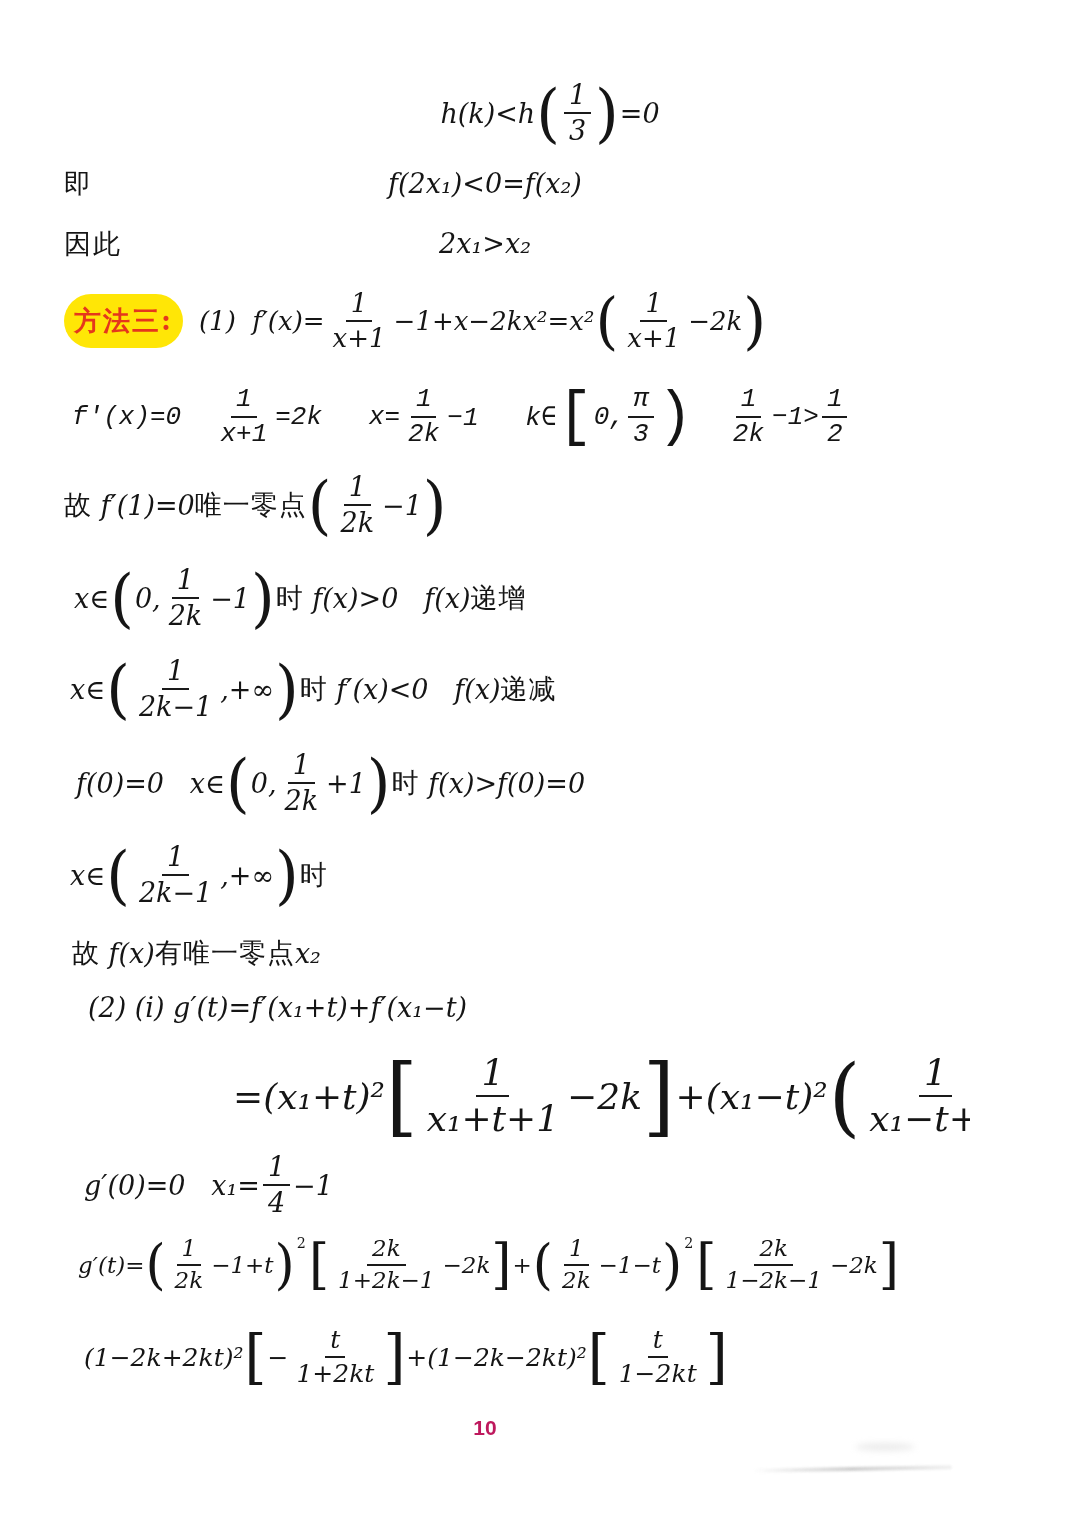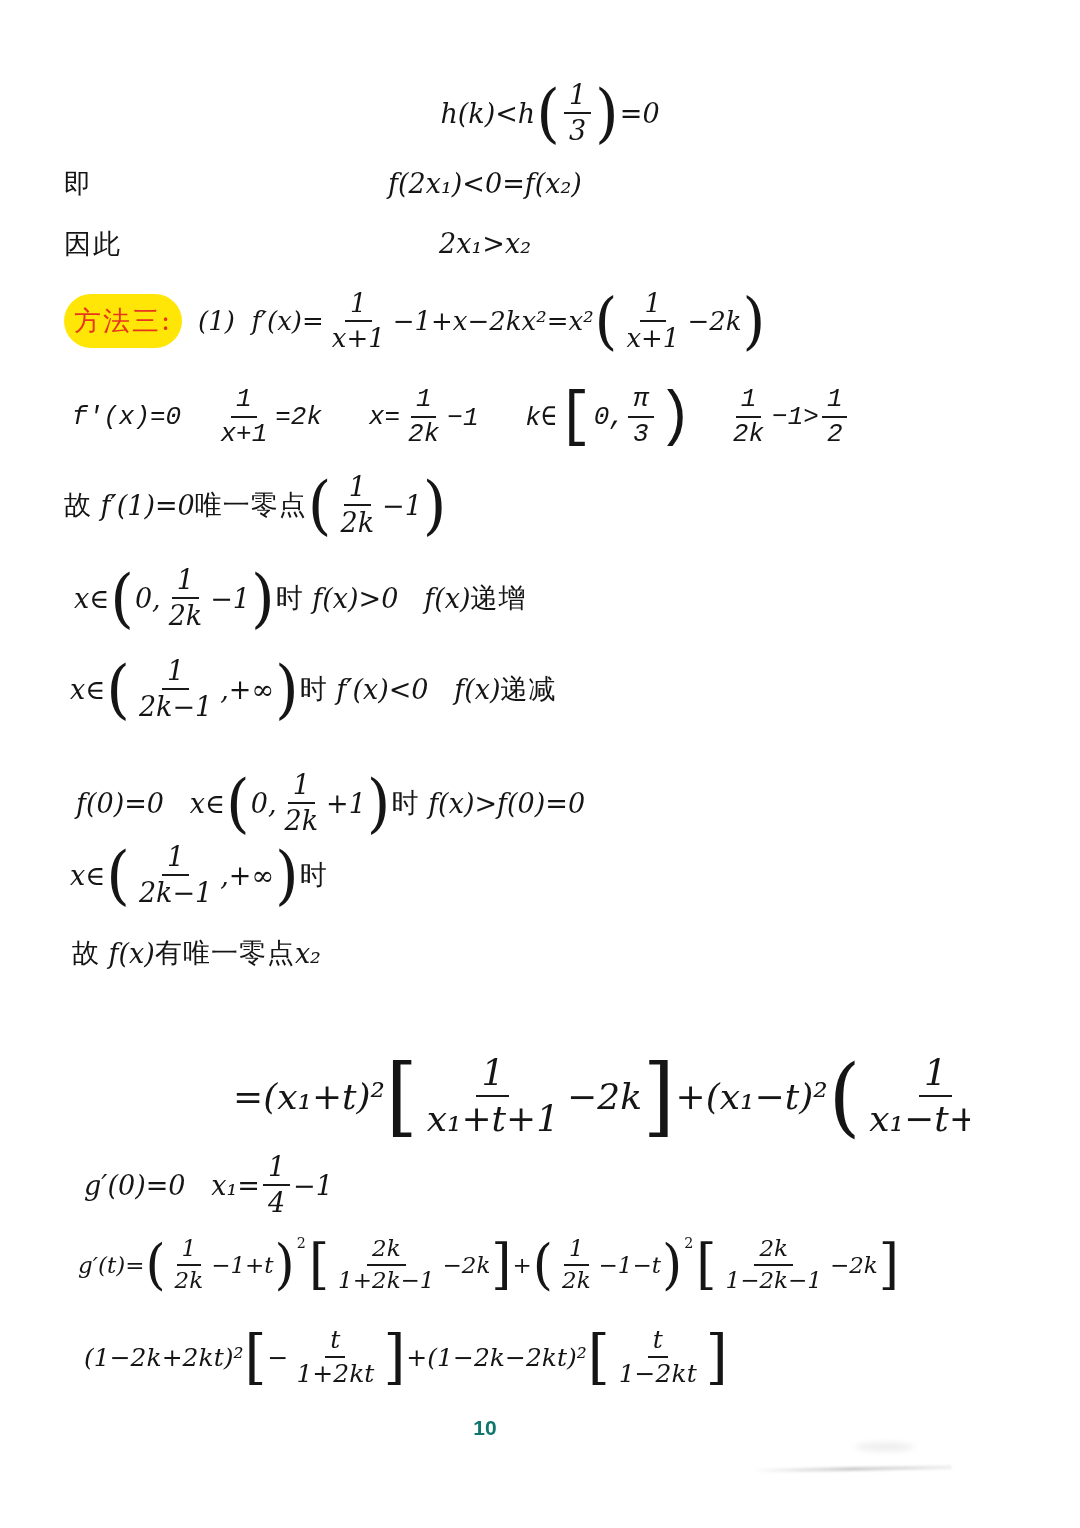--- a/index.html
+++ b/index.html
@@ -36,29 +36,29 @@
     font-size:2.25em;font-weight:300;line-height:1;
     font-style:normal;transform:scaleY(1.06);
     margin:0 1px;
   }
   .supTop{
     align-self:flex-start;font-size:0.62em;line-height:1;
     margin:0 2px 0 1px;font-style:normal;
   }
   .hl{
     background:#ffe606;color:#e5371c;
-    font-weight:normal;font-style:normal;
+    font-weight:bold;font-style:normal;
     font-size:27px;letter-spacing:2px;
     padding:9px 10px;margin-right:16px;border-radius:27px;
   }
   .footer{
     position:absolute;left:0;right:0;top:1416px;
     text-align:center;
     font-family:"Liberation Sans","DejaVu Sans",sans-serif;
-    font-size:21px;color:#0f766e;font-weight:bold;
+    font-size:21px;color:#be185d;font-weight:bold;
   }
   .curl-line{
     position:absolute;right:18px;top:1467px;width:200px;height:4px;
     background:linear-gradient(to right, rgba(0,0,0,0), rgba(120,120,120,0.35), rgba(160,160,160,0.15));
     transform:rotate(-1deg);border-radius:2px;filter:blur(1px);
   }
   .curl-smudge{
     position:absolute;right:55px;top:1443px;width:60px;height:8px;
     background:rgba(180,180,180,0.25);border-radius:50%;filter:blur(3px);
   }
@@ -188,21 +188,21 @@
           <span class="den">2k−1</span>
         </span>
         <span class="t">,+∞</span>
         <span class="bigd">)</span>
         <span class="t cjk">时</span>
         <span class="t"> f′(x)&lt;0   f(x)</span>
         <span class="t cjk">递减</span>
       </span>
   </div>
 
-  <div class="line" style="top:750px;left:76px;margin-top:20px;">
+  <div class="line" style="top:750px;left:76px;">
     <span class="fx">
         <span class="t">f(0)=0   x∈</span>
         <span class="bigd">(</span>
         <span class="t">0,</span>
         <span class="frac">
           <span class="num">1</span>
           <span class="den">2k</span>
         </span>
         <span class="t">+1</span>
         <span class="bigd">)</span>
@@ -227,20 +227,25 @@
 
   <div class="line" style="top:935px;left:72px;">
     <span class="fx">
         <span class="t cjk">故</span>
         <span class="t"> f(x)</span>
         <span class="t cjk">有唯一零点</span>
         <span class="t">x₂</span>
       </span>
   </div>
 
+  <div class="line" style="top:992px;left:88px;">
+    <span class="fx">
+        <span class="t">(2) (i) g′(t)=f′(x₁+t)+f′(x₁−t)</span>
+      </span>
+  </div>
 
   <div class="line" style="top:1053px;left:233px;font-size:36px;">
     <span class="fx">
         <span class="t">=(x₁+t)²</span>
         <span class="bigd">[</span>
         <span class="frac">
           <span class="num">1</span>
           <span class="den">x₁+t+1</span>
         </span>
         <span class="t">−2k</span>

